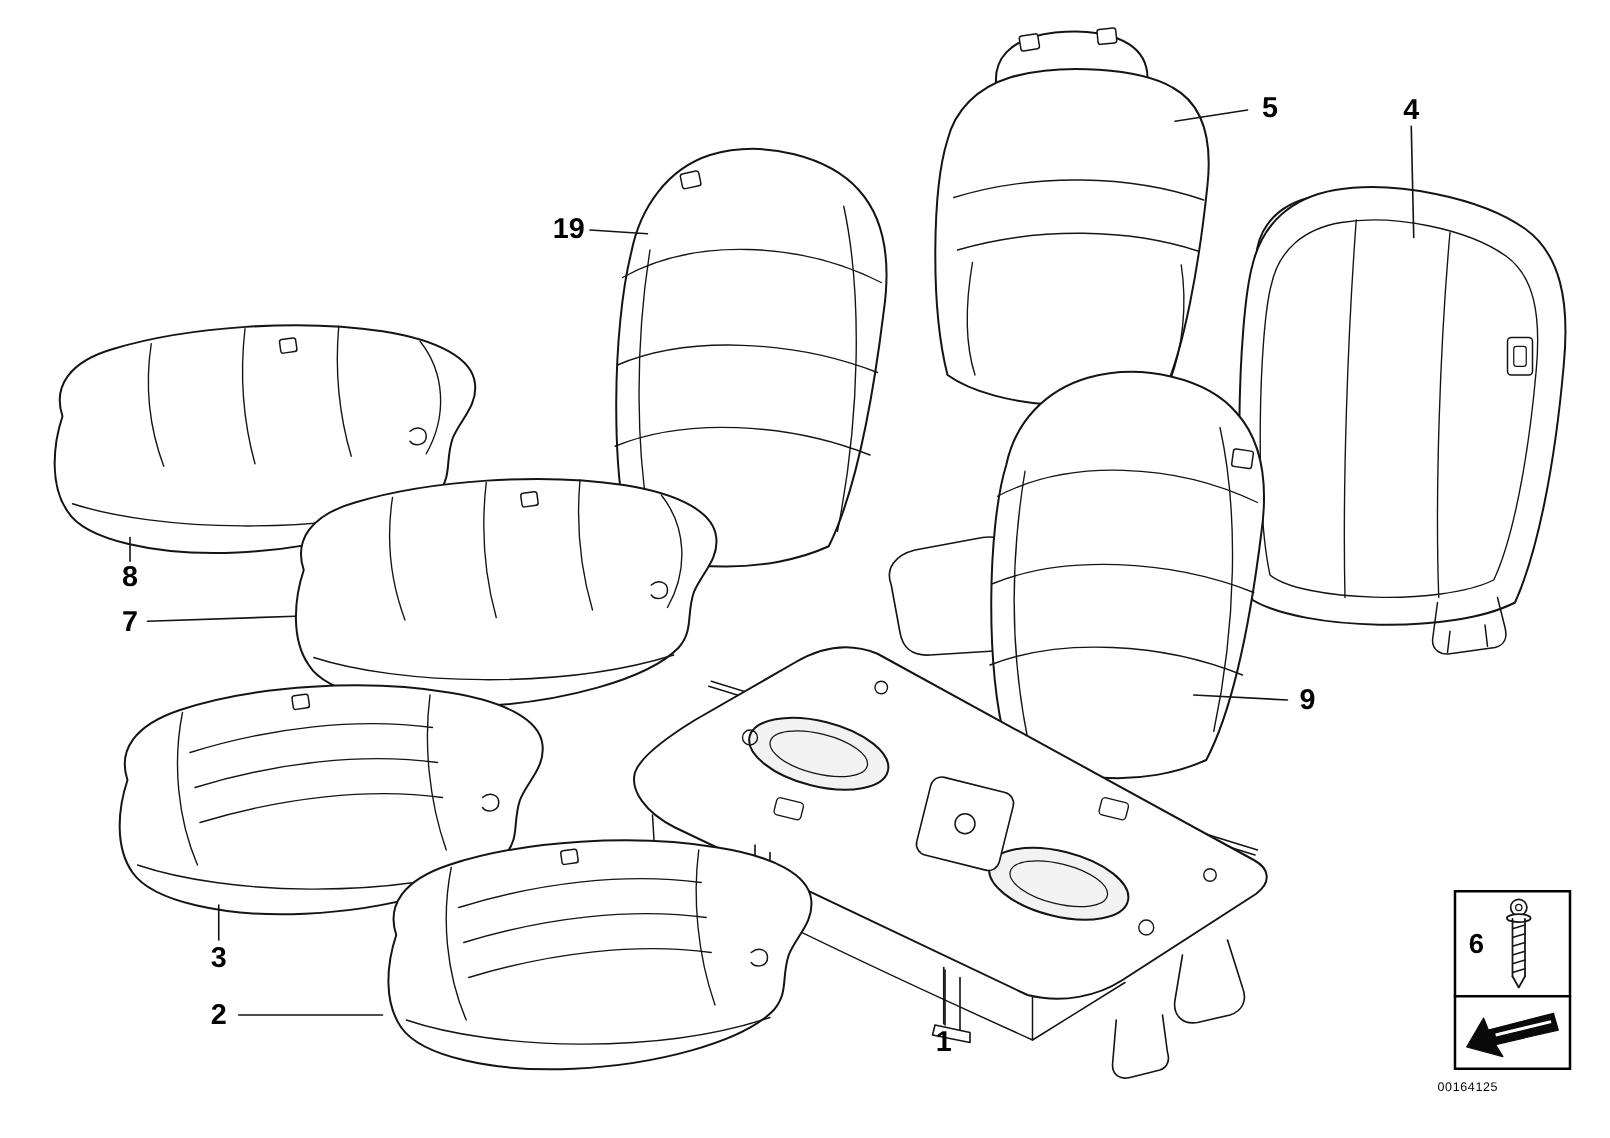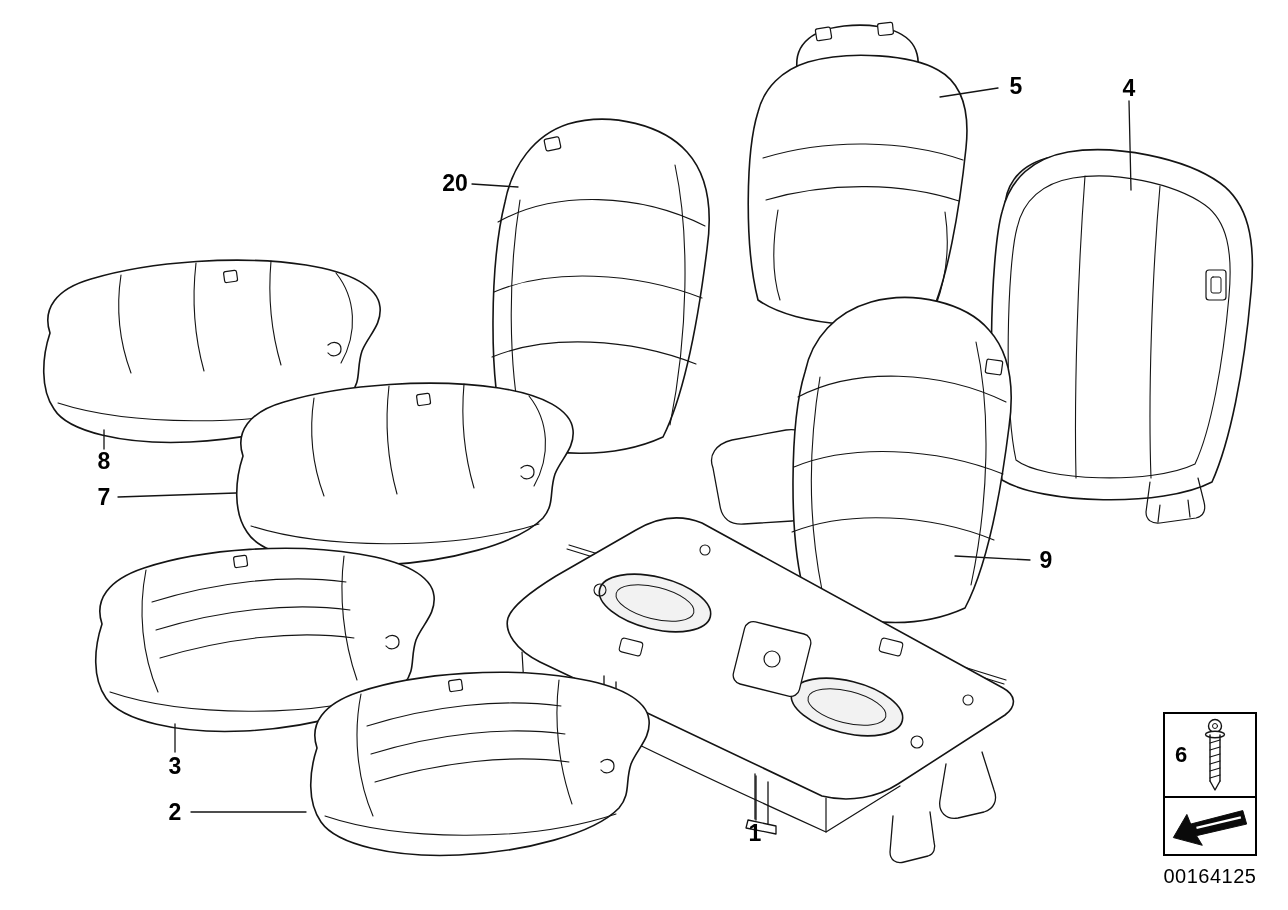--- a/index.html
+++ b/index.html
@@ -14,22 +14,22 @@
     cursor:pointer; user-select:none;
   }
   .legend-box {
     position:absolute; left:1163px; width:94px; box-sizing:border-box;
     border:2px solid #000; background:#fff; display:flex; align-items:center;
   }
   .legend-screw { top:712px; height:86px; padding-left:10px; }
   .legend-arrow { top:796px; height:60px; justify-content:center; }
   .legend-num { font-size:22px; font-weight:bold; margin-right:8px; cursor:pointer; }
   .doc-number {
-    position:absolute; left:1150px; top:865px; width:120px; text-align:center;
-    font-size:20px; color:#000; letter-spacing:0.5px;
+    position:absolute; left:1150px; top:865px; width:120px; 
+    font-size:10px; color:#000; letter-spacing:0.5px;
   }
 </style>
 </head>
 <body>
 
 <div class="stage">
 
   <svg class="art" width="1288" height="910" viewBox="0 0 1288 910">
     <defs>
       <g id="cushionA">
@@ -144,21 +144,21 @@
   </svg>
 
   <div class="callout" style="left:755px;top:833px">1</div>
   <div class="callout" style="left:175px;top:812px">2</div>
   <div class="callout" style="left:175px;top:766px">3</div>
   <div class="callout" style="left:1129px;top:88px">4</div>
   <div class="callout" style="left:1016px;top:86px">5</div>
   <div class="callout" style="left:104px;top:497px">7</div>
   <div class="callout" style="left:104px;top:461px">8</div>
   <div class="callout" style="left:1046px;top:560px">9</div>
-  <div class="callout" style="left:455px;top:183px">20</div>
+  <div class="callout" style="left:455px;top:183px">19</div>
 
   <div class="legend-box legend-screw">
     <span class="legend-num">6</span>
     <svg width="40" height="76" viewBox="0 0 40 76">
       <g stroke="#141414" stroke-width="1.4" fill="#ffffff" stroke-linecap="round" stroke-linejoin="round">
         <circle cx="20" cy="9" r="6.5"></circle>
         <circle cx="20" cy="9" r="2.5" stroke-width="1"></circle>
         <ellipse cx="20" cy="17.5" rx="9.5" ry="3.2"></ellipse>
         <path d="M15 18 L15 64 M25 18 L25 64"></path>
         <path stroke-width="1.1" d="M15 26 L25 23 M15 33 L25 30 M15 40 L25 37 M15 47 L25 44 M15 54 L25 51 M15 61 L25 58"></path>

